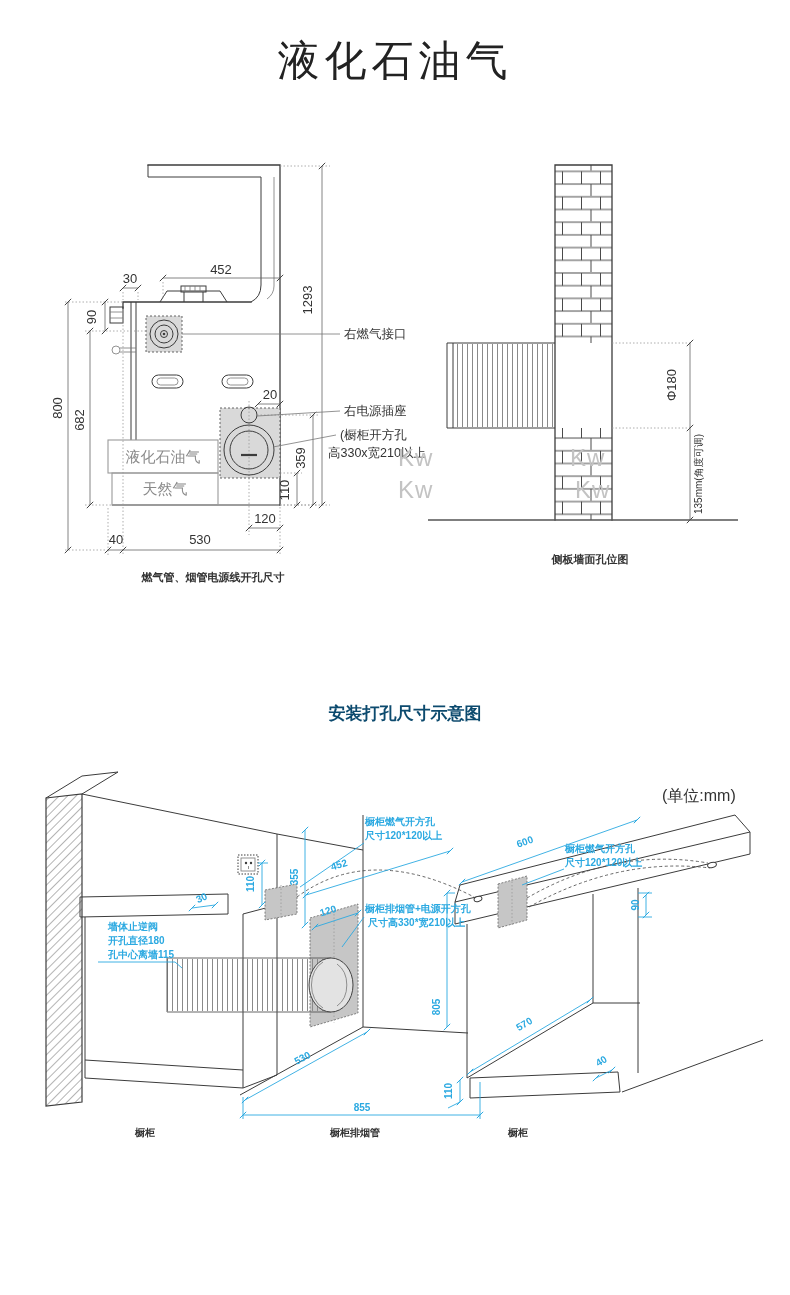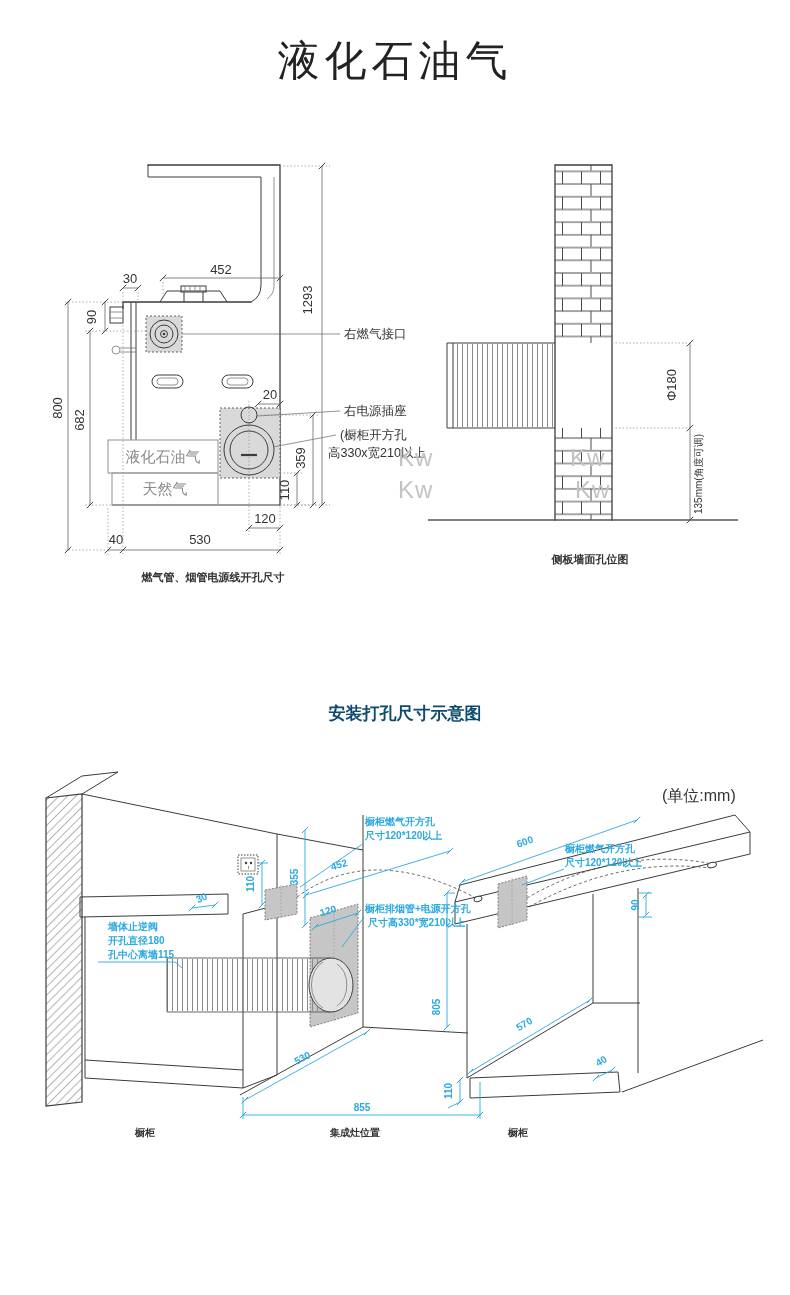--- a/index.html
+++ b/index.html
@@ -349,14 +349,14 @@
     <text class="cytxt" x="525" y="97">橱柜燃气开方孔</text>
     <text class="cytxt" x="525" y="111">尺寸120*120以上</text>
 
     <path class="cy" d="M324,162 L302,192"></path>
     <text class="cytxt" x="325" y="157">橱柜排烟管+电源开方孔</text>
     <text class="cytxt" x="328" y="171">尺寸高330*宽210以上</text>
   </g>
 </svg>
 
 <div class="abs floor-cap" style="left:115px;top:1126px;width:60px;">橱柜</div>
-<div class="abs floor-cap" style="left:295px;top:1126px;width:120px;">集成灶位置</div>
+<div class="abs floor-cap" style="left:295px;top:1126px;width:120px;">橱柜排烟管</div>
 <div class="abs floor-cap" style="left:488px;top:1126px;width:60px;">橱柜</div>
 
 </body></html>

